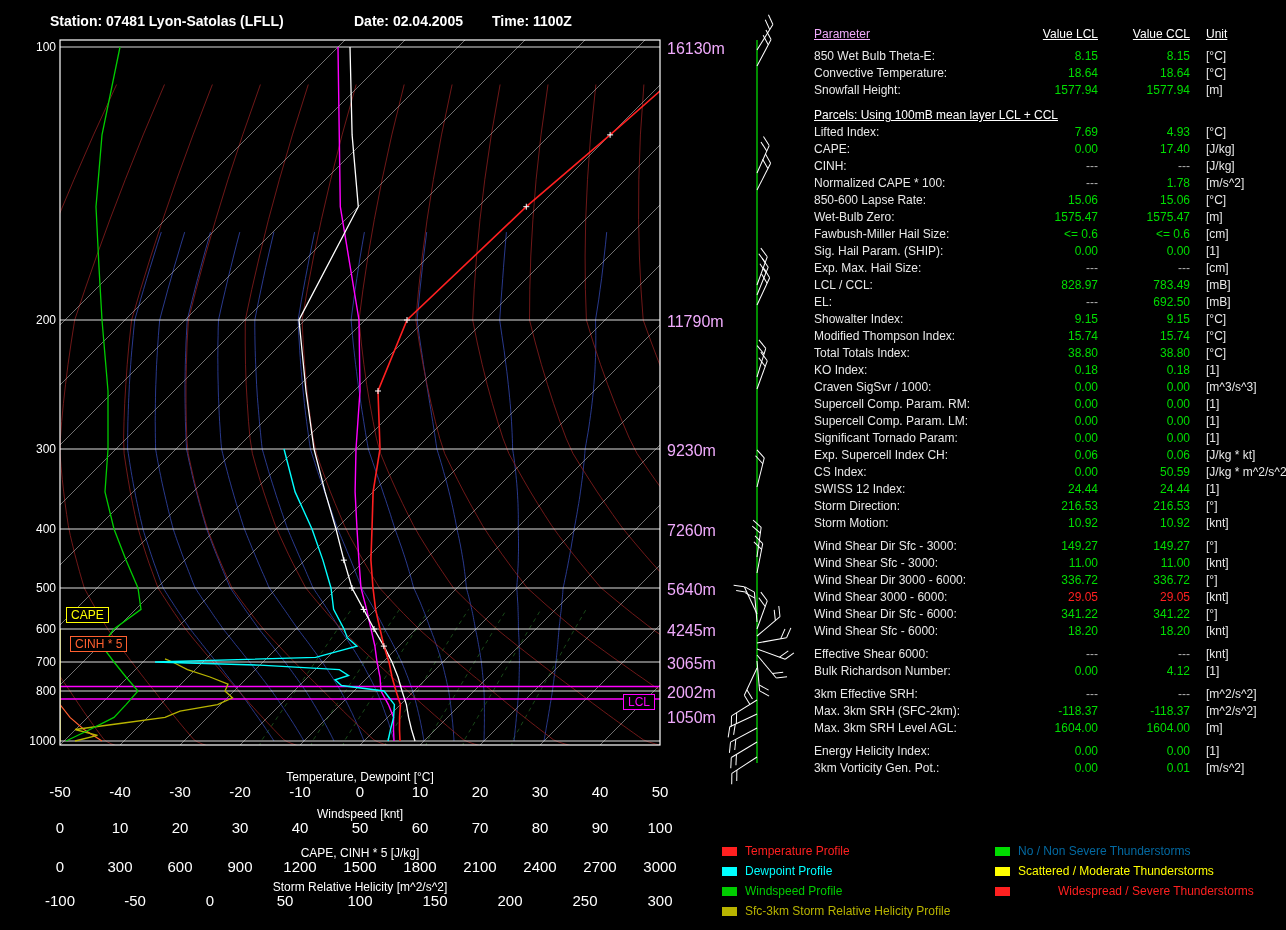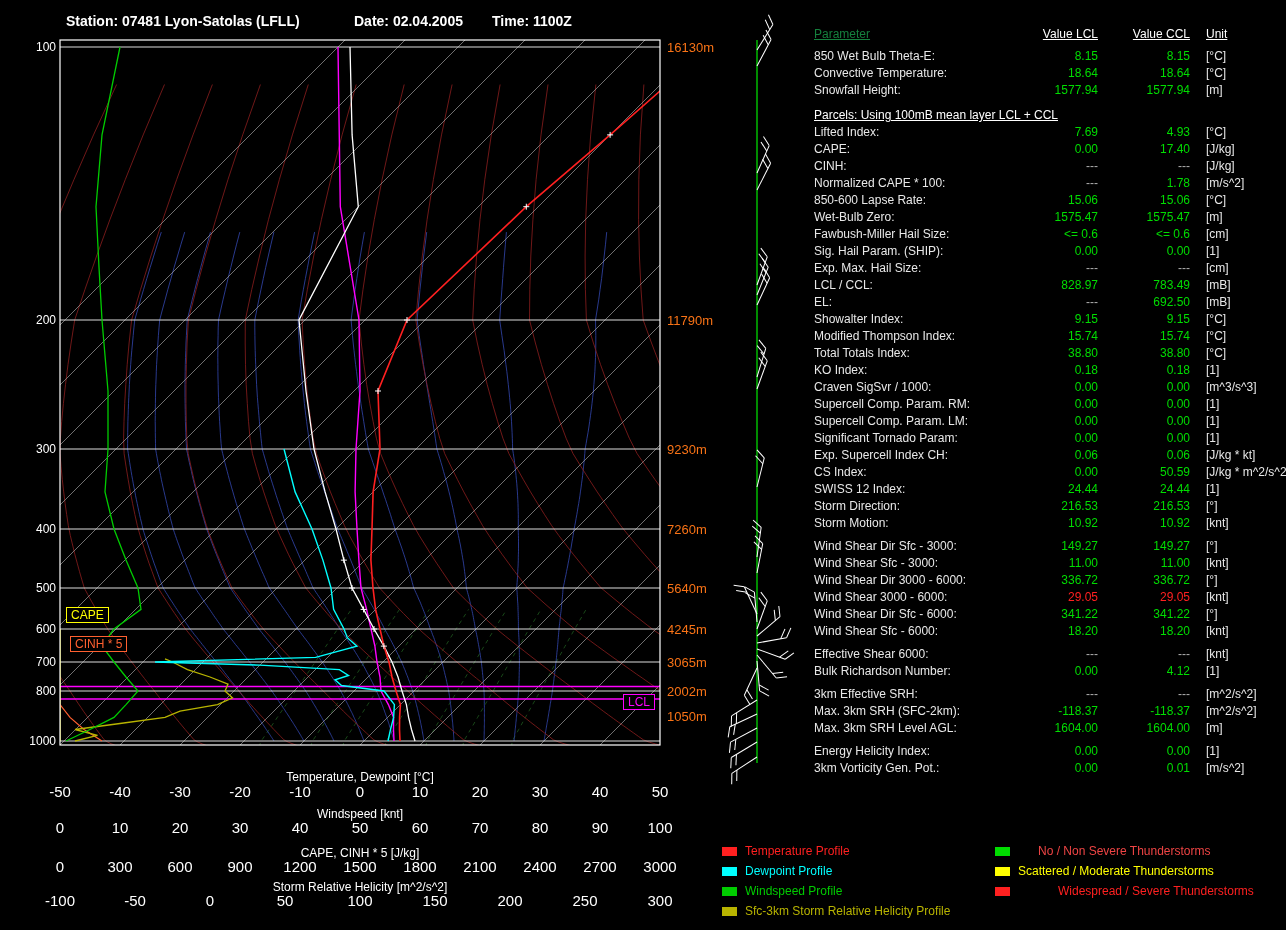--- a/index.html
+++ b/index.html
@@ -1,22 +1,22 @@
 <!DOCTYPE html>
 <html><head>
 <meta charset="utf-8">
 <style>
   html,body{margin:0;padding:0;background:#000;}
   .screen{position:relative;width:1286px;height:930px;background:#000;overflow:hidden;
           font-family:"Liberation Sans",sans-serif;color:#fff;}
   #plot{position:absolute;left:0;top:0;}
   .title-span{position:absolute;top:13px;font-size:14px;font-weight:bold;color:#fff;white-space:nowrap;}
-  #t-station{left:66px;} #t-date{left:354px;} #t-time{left:492px;}
+  #t-station{left:50px;} #t-date{left:354px;} #t-time{left:492px;}
   .plabel{position:absolute;width:38px;text-align:right;font-size:12px;color:#fff;}
-  .hlabel{position:absolute;left:667px;font-size:13px;color:#f97316;white-space:nowrap;}
+  .hlabel{position:absolute;left:667px;font-size:16px;color:#f0abfc;white-space:nowrap;}
   .tick{position:absolute;width:44px;text-align:center;font-size:15px;color:#fff;margin-top:24px;}
   .axis-title{position:absolute;left:60px;width:600px;text-align:center;font-size:12px;color:#fff;}
   .annot-box{position:absolute;font-size:12px;line-height:14px;padding:0 4px;border:1px solid;background:#000;white-space:nowrap;}
   #cape-box{left:66px;top:607px;color:#ffff00;border-color:#ffff00;}
   #cinh-box{left:70px;top:636px;color:#ff6030;border-color:#ff6030;}
   #lcl-box{left:623px;top:694px;color:#ff00ff;border-color:#ff00ff;}
   #table{position:absolute;left:814px;top:26px;width:466px;font-size:12px;}
   .thead,.trow{display:grid;grid-template-columns:198px 86px 92px 1fr;height:17px;line-height:17px;white-space:nowrap;}
   .thead span{text-decoration:underline;}
   .c-param{color:#e8e8e8;} .c-lcl,.c-ccl{text-align:right;color:#00dd00;}
@@ -339,21 +339,21 @@
       <div class="tick" style="left: 638px; top: 868px;">300</div>
       <div class="axis-title" style="top: 880px;">Storm Relative Helicity [m^2/s^2]</div>
     </div>
 
   <div class="annot-box" id="cape-box">CAPE</div>
   <div class="annot-box" id="cinh-box">CINH * 5</div>
   <div class="annot-box" id="lcl-box">LCL</div>
 
   <div id="table">
       <div class="thead" style="margin-bottom: 5px;">
-        <span class="c-param" style="color: #15803d;">Parameter</span>
+        <span class="c-param" style="color: #f0abfc;">Parameter</span>
         <span class="c-lcl" style="color: rgb(255, 255, 255);">Value LCL</span>
         <span class="c-ccl" style="color: rgb(255, 255, 255);">Value CCL</span>
         <span class="c-unit" style="color: rgb(255, 255, 255);">Unit</span>
       </div>
       <div class="trow">
         <span class="c-param">850 Wet Bulb Theta-E:</span>
         <span class="c-lcl">8.15</span>
         <span class="c-ccl">8.15</span>
         <span class="c-unit">[°C]</span>
       </div>
@@ -608,21 +608,21 @@
         <span style="color: rgb(0, 204, 0);">Windspeed Profile</span>
       </div>
       <div class="legend-item">
         <span class="legend-swatch" style="background: rgb(184, 180, 0);"></span>
         <span style="color: rgb(184, 180, 0);">Sfc-3km Storm Relative Helicity Profile</span>
       </div>
     </div>
   <div class="legend" id="legend-right">
       <div class="legend-item">
         <span class="legend-swatch" style="background: rgb(0, 221, 0);"></span>
-        <span style="color: #ef4444; margin-left: 20px;">No / Non Severe Thunderstorms</span>
+        <span style="color: #0369a1;">No / Non Severe Thunderstorms</span>
       </div>
       <div class="legend-item">
         <span class="legend-swatch" style="background: rgb(255, 255, 0);"></span>
         <span style="color: rgb(255, 255, 0);">Scattered / Moderate Thunderstorms</span>
       </div>
       <div class="legend-item">
         <span class="legend-swatch" style="background: rgb(255, 32, 32);"></span>
         <span style="color: rgb(255, 32, 32); margin-left: 40px;">Widespread / Severe Thunderstorms</span>
       </div>
     </div>

